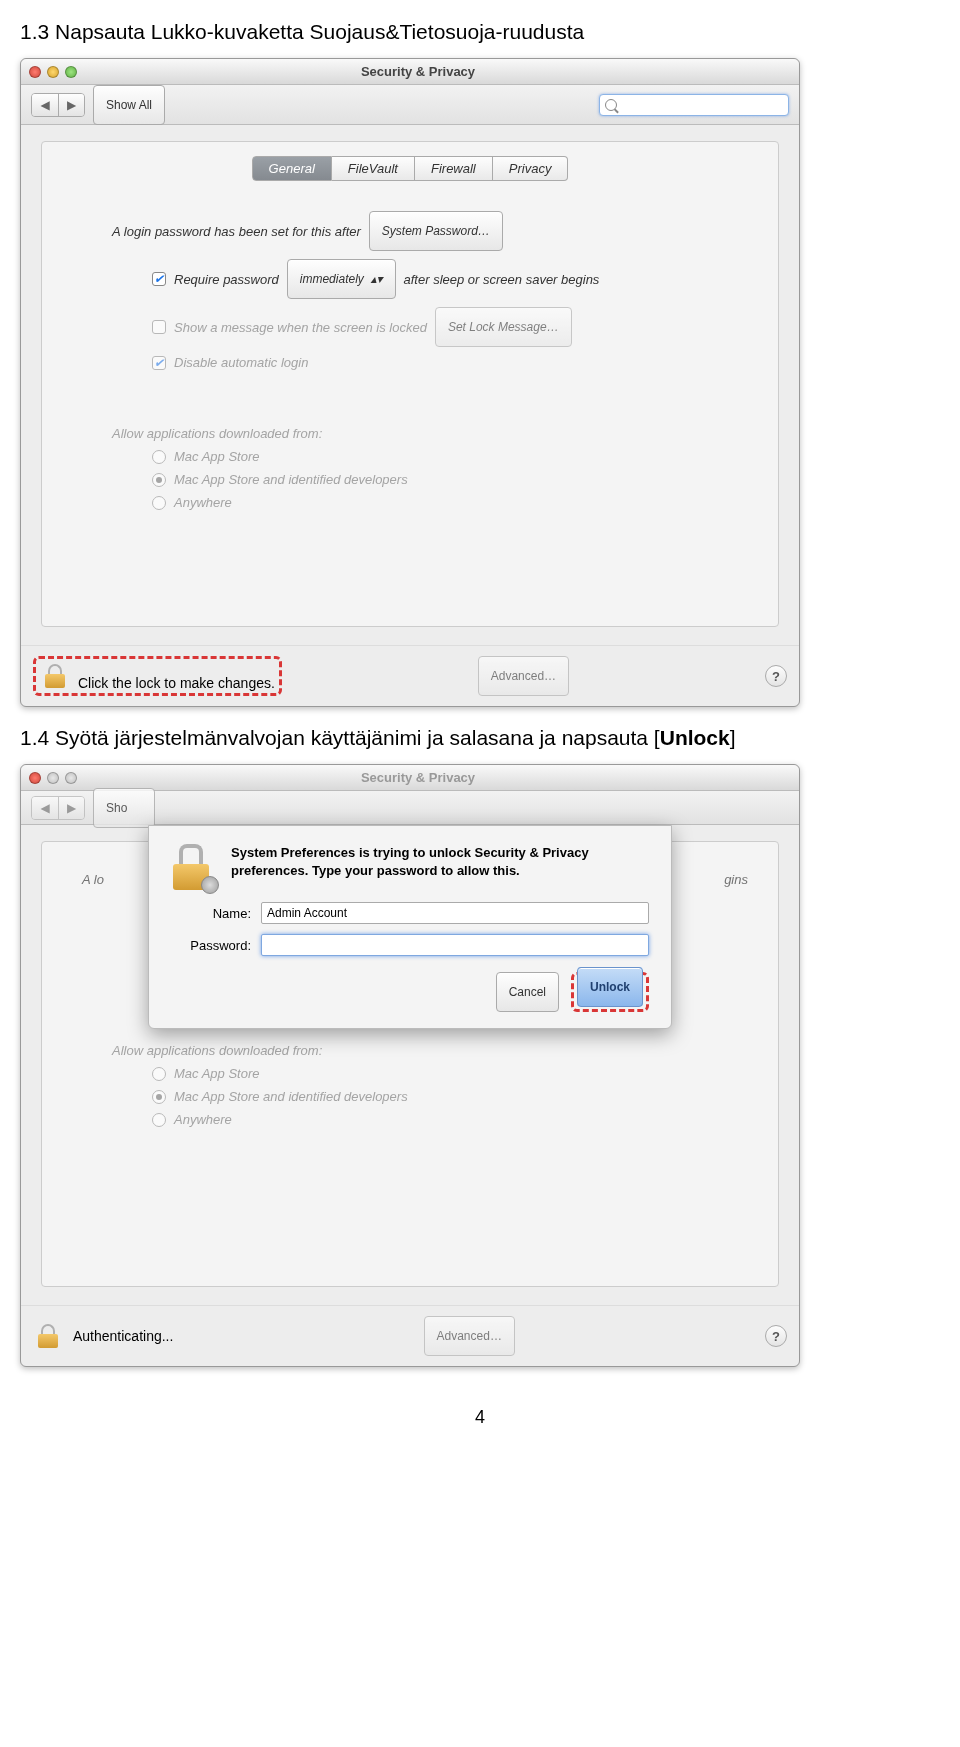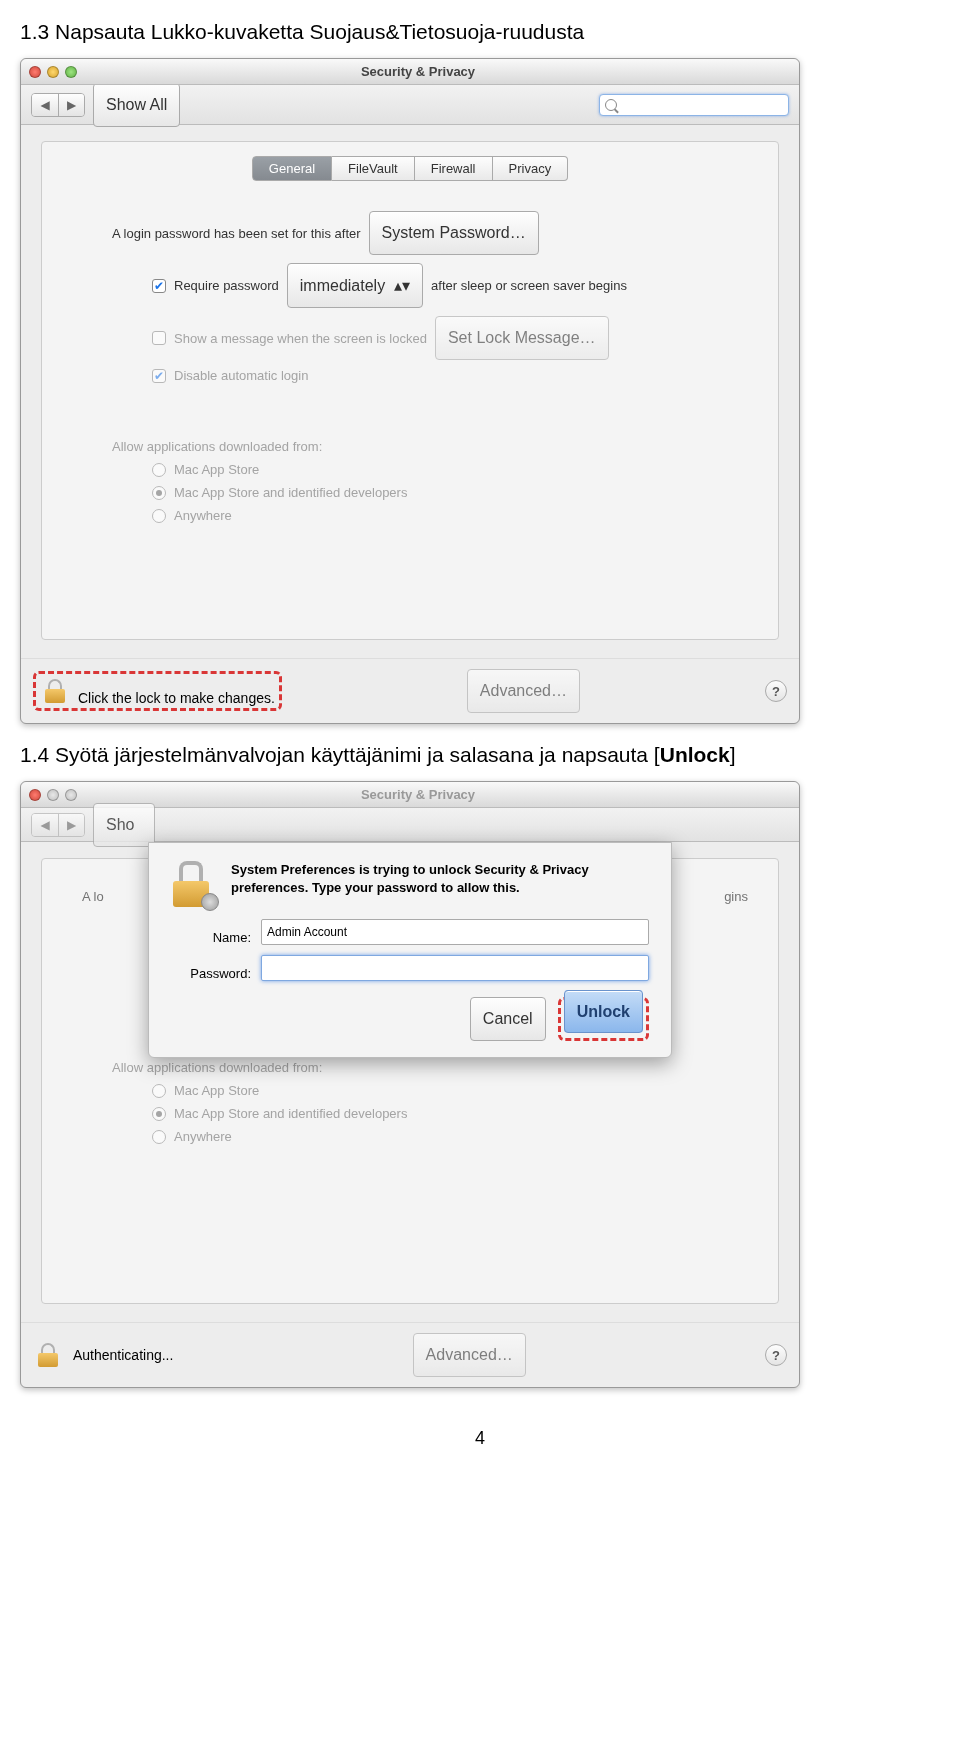--- a/index.html
+++ b/index.html
@@ -60,40 +60,41 @@
     overflow: hidden;
   }
   .nav-btn {
     width: 26px; height: 22px; background: linear-gradient(#fefefe,#e4e4e4);
     display:flex; align-items:center; justify-content:center; font-size:12px; color:#666;
   }
   .nav-btn + .nav-btn { border-left:1px solid #aaa; }
   .btn, .dropdown {
     border:1px solid #aaa; border-radius:4px;
     background: linear-gradient(#fefefe,#e7e7e7);
-    padding: 12px 12px; font-size:16px; color:#333;
+    padding: 12px 12px; font-size:12px; color:#333;
     box-shadow: 0 1px 0 #fff inset;
   }
   .search-wrap {
     margin-left:auto; display:flex; align-items:center;
     border:1px solid #8cb4e6; border-radius:4px; background:#fff; width:190px; height:22px;
     padding:0 5px; gap:4px;
     box-shadow: 0 0 3px rgba(80,140,230,0.6);
   }
   .mag {
     width:12px;height:12px;border:1.5px solid #888;border-radius:50%;position:relative;
   }
   .mag:after{content:'';position:absolute;width:5px;height:1.5px;background:#888;transform:rotate(45deg);bottom:-2px;right:-3px;}
 
   .content {
     padding: 16px 20px 18px 20px;
   }
   .inner-panel {
     border:1px solid #ccc; background:#f4f4f4; border-radius:4px;
     padding: 14px 0 0 0;
+    font-style: italic;
   }
   
   .tabs {
     display:flex; justify-content:center; margin-bottom:14px;
   }
   .tab {
     padding:4px 16px; font-size:13px; border:1px solid #aaa;
     background: linear-gradient(#fdfdfd,#e9e9e9); color:#333;
   }
   .tab:first-child{border-radius:4px 0 0 4px;}
@@ -143,24 +144,24 @@
   
   .osx-window.rel { position: relative; }
   .dialog {
     position:absolute; top:60px; left:50%; transform:translateX(-50%);
     width:524px; background:#f4f4f4; border:1px solid #bbb; border-radius:0 0 6px 6px;
     box-shadow:0 6px 20px rgba(0,0,0,0.35);
     padding:18px 22px 16px 22px;
   }
   .dialog-top{display:flex; gap:18px;}
   .dialog-msg{font-size:13px;font-weight:bold;line-height:1.35;}
-  .form-row{display:flex;align-items:flex-end;gap:10px;margin-top:10px;}
+  .form-row{display:flex;align-items:center;gap:10px;margin-top:10px;}
   .form-row label{width:80px;text-align:right;font-size:13px;}
   .textfield{
-    flex:1;height:22px;border:1px solid #aaa;background:#fff;border-radius:2px;padding:12px 5px;font-size:12px;
+    flex:1;height:22px;border:1px solid #aaa;background:#fff;border-radius:2px;padding:4px 5px;font-size:12px;
   }
   .textfield.focus{ box-shadow:0 0 4px rgba(80,140,230,0.8); border-color:#7fa8e0;}
   .dialog-btns{display:flex;gap:12px;justify-content:flex-end;margin-top:16px;}
   .btn.blue{ background:linear-gradient(#c4dcf7,#8bb7ec); border-color:#6a93cc; color:#204070; font-weight:bold;}
   .dash-box{border:3px dashed #d93636;border-radius:6px;padding:3px;}
   .spacer{flex:1;}
   .pagenum{ text-align:center; font-size:18px; margin-top:40px; }
   .grey-text{color:#999;}
   .behind-text{color:#737373;}
   .small-lockfoot{display:flex;align-items:center;gap:10px;padding:10px 12px;border-top:1px solid #ddd;}

